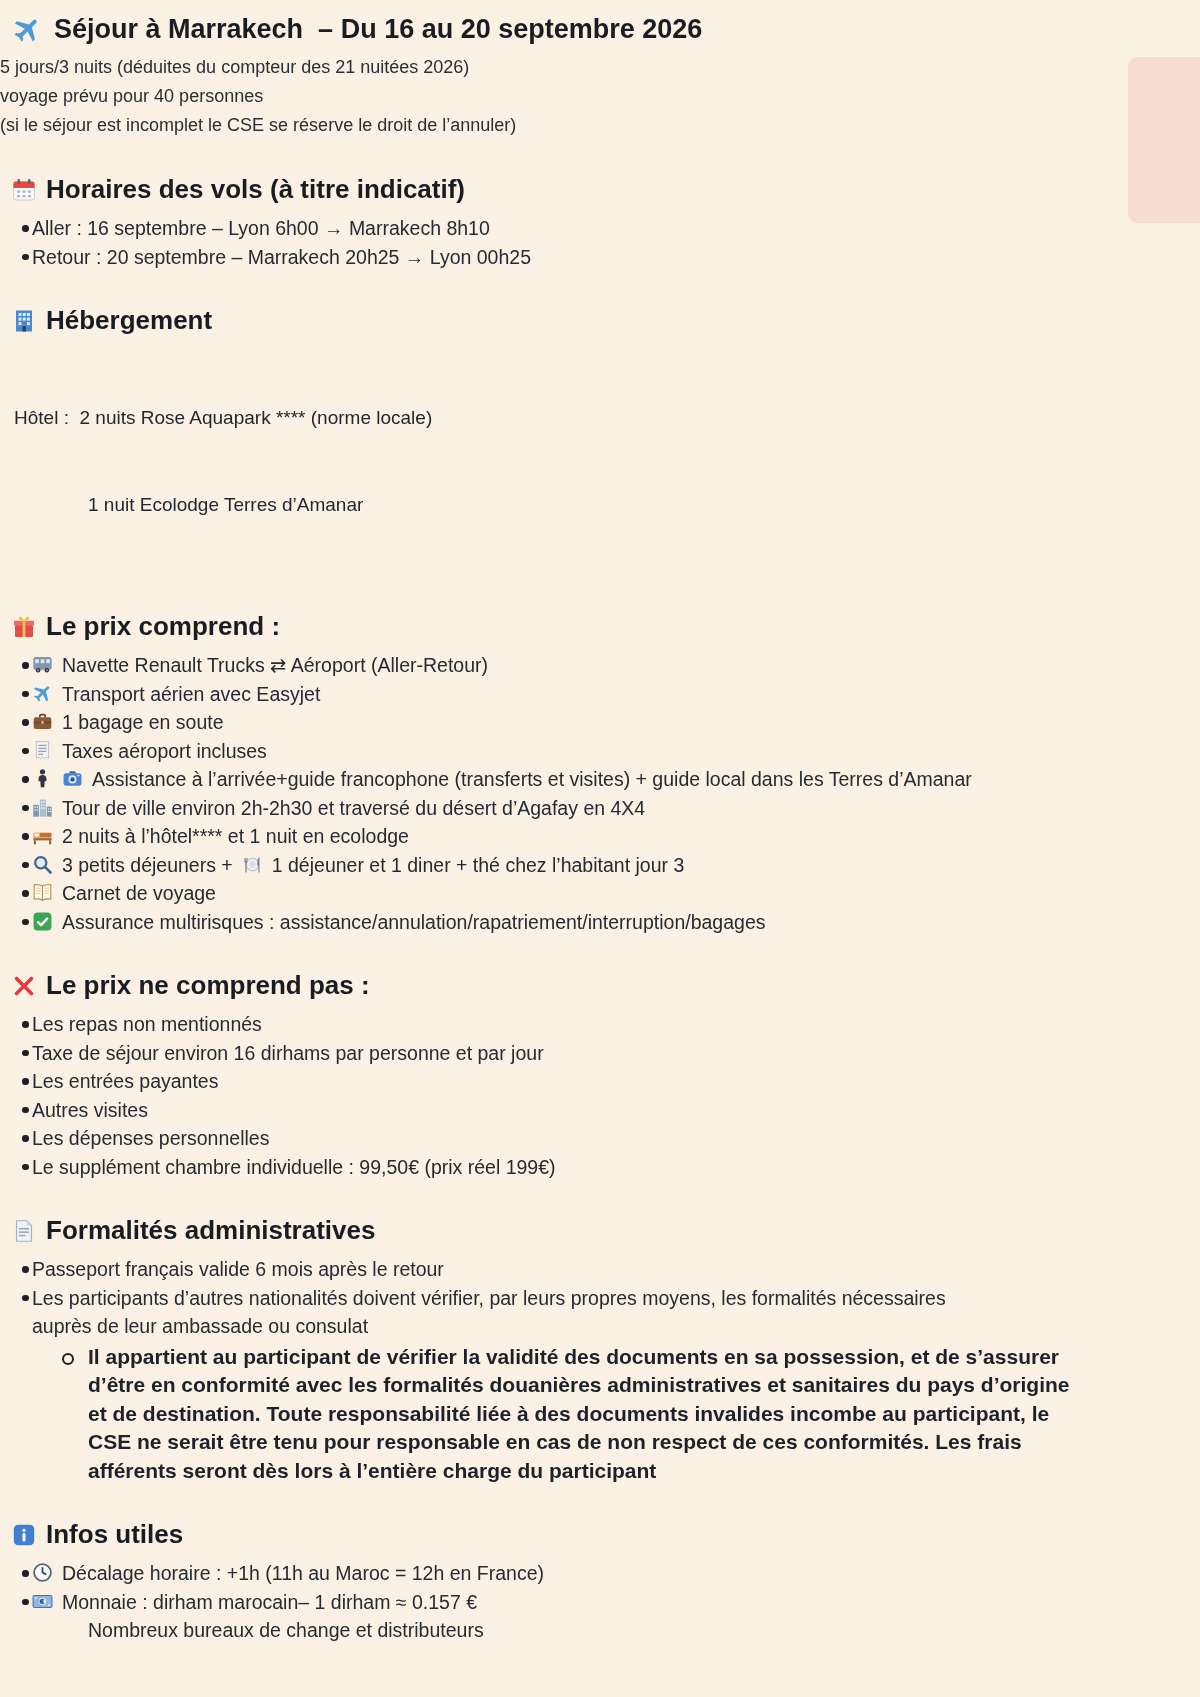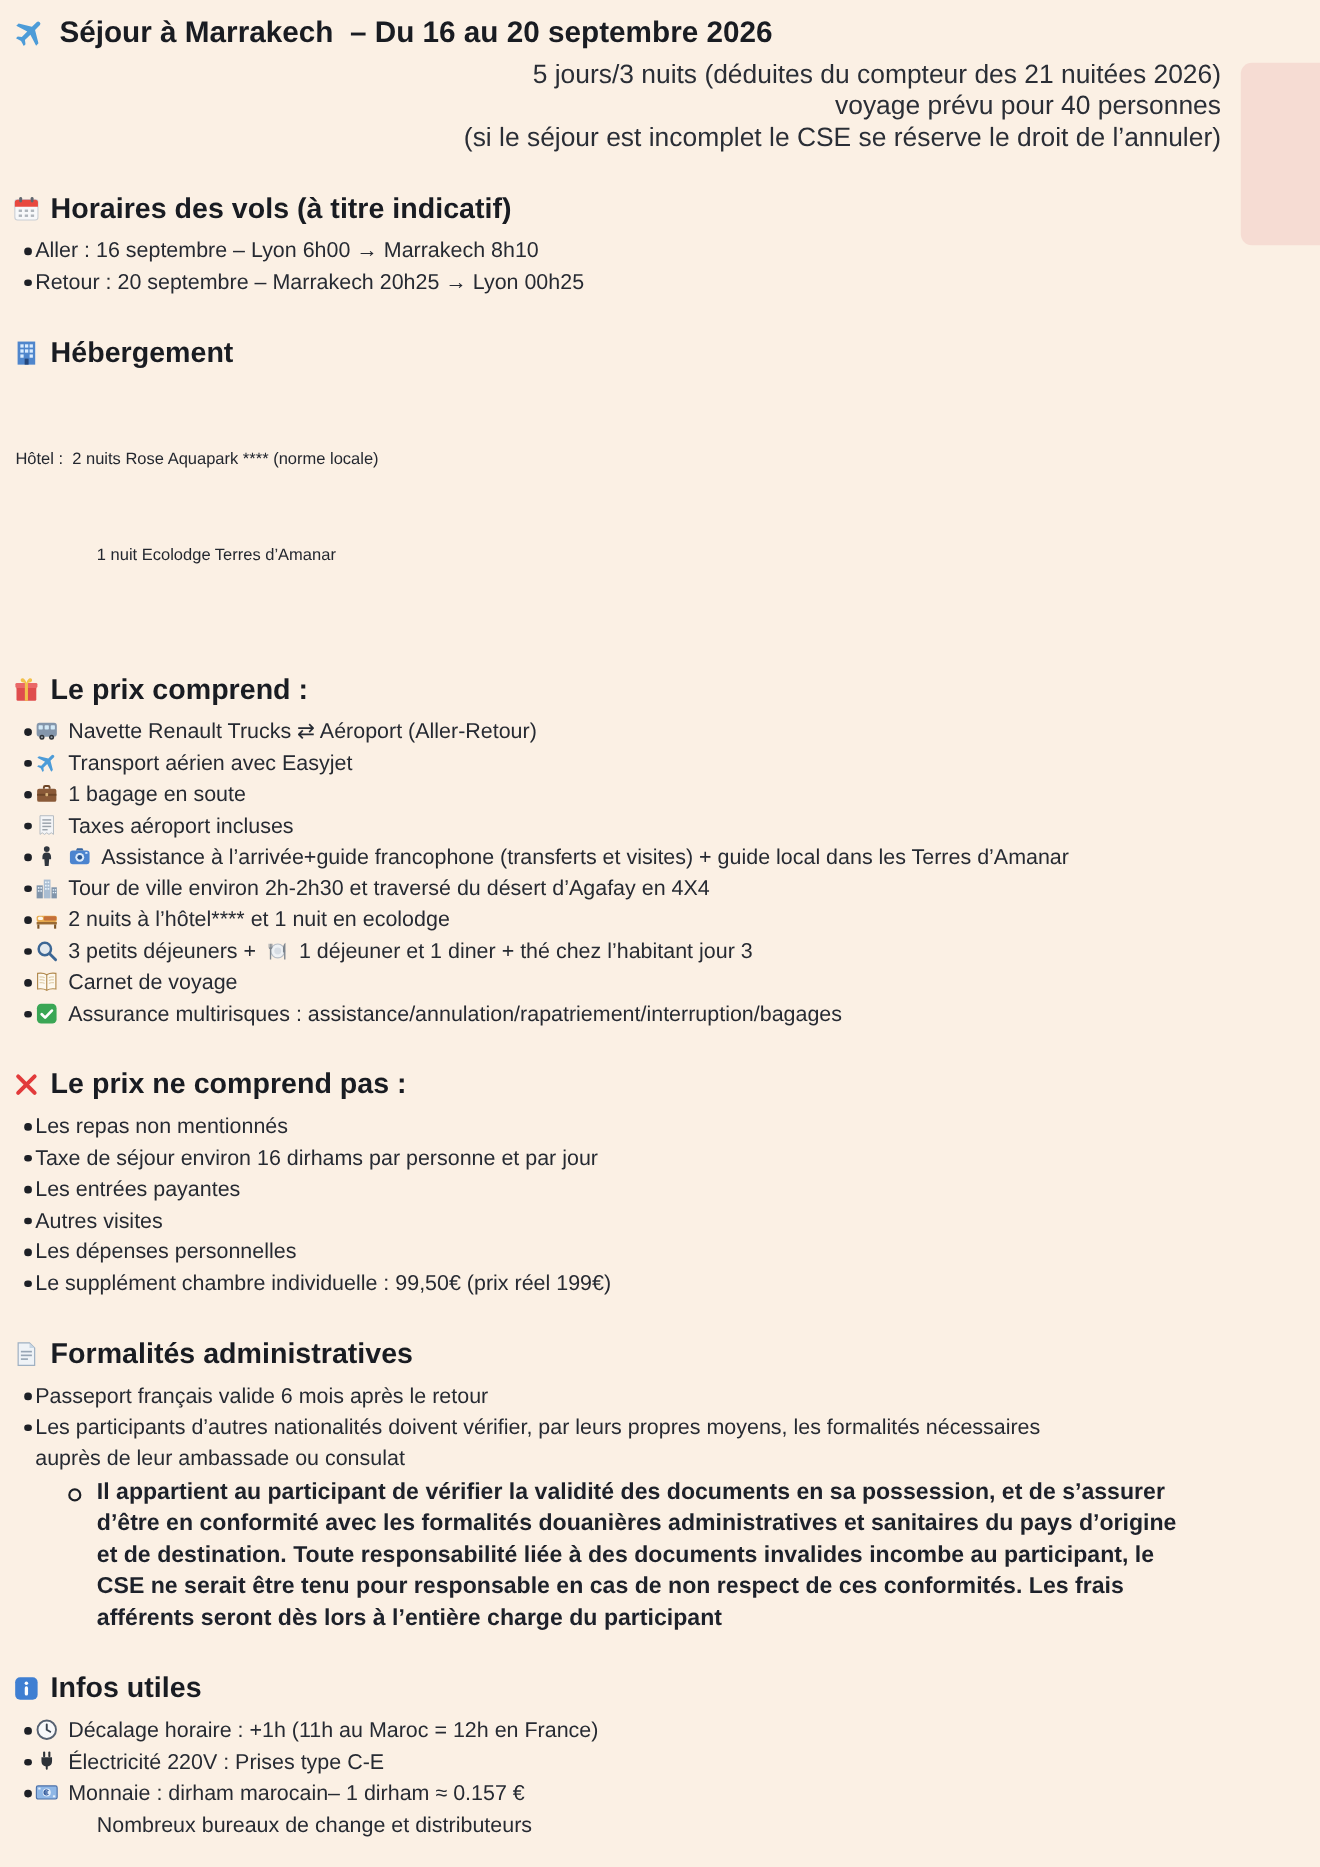--- a/index.html
+++ b/index.html
@@ -10,30 +10,30 @@
   }
   .decor{position:absolute;top:57px;right:0;width:72px;height:166px;background:#f6dcd3;border-radius:10px 0 0 10px}
   .page{position:relative;padding-top:14px}
   .title{font-size:36px;font-weight:700;line-height:1.15;margin:6px 0 22px 44px;letter-spacing:.3px;color:#191c22}
   .trip-heading{display:flex;align-items:center;gap:12px;margin:0 0 8px 12px;font-size:27px;font-weight:700;color:#191c22}
   .trip-heading .tt{white-space:pre-wrap}
   .h-icon{display:inline-flex;align-items:center;justify-content:center;flex:0 0 auto}
   .h-icon svg{width:24px;height:24px}
   .trip-heading .h-icon svg{width:30px;height:30px}
   .rot45{transform:rotate(45deg)}
-  .sublines{width:1110px;text-align:right;font-size:24px;line-height:29px;color:#2a2e36}
+  .sublines{width:1110px;text-align:left;font-size:18px;line-height:29px;color:#2a2e36}
   .section{margin-top:34px}
   .section-heading{display:flex;align-items:center;gap:10px;margin-left:12px;font-size:26px;font-weight:700;color:#191c22}
   .items{list-style:none;margin:9px 0 0 0;padding:0}
   .item{display:flex;align-items:flex-start;gap:9px;position:relative;padding-left:32px;font-size:19.5px;line-height:28.5px;color:#262a32}
   .dot{position:absolute;left:22px;top:11px;width:6.5px;height:6.5px;border-radius:50%;background:#1d2026}
   .li-icon{display:inline-flex;flex:0 0 auto;margin-top:3px}
   .li-icon svg{width:21px;height:21px}
   .li-text{white-space:pre-wrap}
-  .hotel-lines{margin:9px 0 0 14px;font-size:15px;line-height:29px;white-space:pre-wrap}
+  .hotel-lines{margin:9px 0 0 14px;font-size:19px;line-height:29px;white-space:pre-wrap}
   .hotel-lines .indent{margin-left:74px}
   .sec-formalities .items{max-width:1010px}
   .subnote{position:relative;margin:2px 0 0 88px;max-width:985px}
   .circle-bullet{position:absolute;left:-26px;top:10px;width:8px;height:8px;border:2px solid #1d2026;border-radius:50%;background:transparent}
   .note-text{font-weight:700;font-size:21px;line-height:28.5px;margin:0;color:#1d212a}
   .continuation{margin:0 0 0 88px;font-size:19.5px;line-height:28.5px;color:#262a32}
 </style>
 </head>
 <body>
 
@@ -387,31 +387,20 @@
         <span class="dot"></span>
         <span class="li-icon">
           <svg viewBox="0 0 24 24">
               <circle cx="12" cy="12" r="9.6" fill="#f7f8fa" stroke="#566171" stroke-width="2"></circle>
               <path d="M12 6.6V12l3.6 2.1" fill="none" stroke="#39434f" stroke-width="2" stroke-linecap="round"></path>
             </svg>
         </span>
         <span class="li-text">Décalage horaire : +1h (11h au Maroc = 12h en France)</span>
       </li>
 
-      <li class="item">
-        <span class="dot"></span>
-        <span class="li-icon">
-          <svg viewBox="0 0 24 24" fill="#2d3238">
-              <rect x="8.2" y="1.5" width="2.2" height="6" rx="1.1"></rect>
-              <rect x="13.6" y="1.5" width="2.2" height="6" rx="1.1"></rect>
-              <path d="M6.5 7.5h11v4.2a5.5 5.5 0 0 1-4.5 5.4v2.4a1 1 0 0 1-2 0v-2.4a5.5 5.5 0 0 1-4.5-5.4z"></path>
-            </svg>
-        </span>
-        <span class="li-text">Électricité 220V : Prises type C-E</span>
-      </li>
 
       <li class="item">
         <span class="dot"></span>
         <span class="li-icon">
           <svg viewBox="0 0 24 24">
               <rect x="1.2" y="5.2" width="21.6" height="13.6" rx="1.8" fill="#8fb7e6" stroke="#4a6fa8" stroke-width="1.2"></rect>
               <circle cx="12" cy="12" r="4.2" fill="#e3eefb"></circle>
               <path d="M13.8 10.4a2.6 2.6 0 1 0 0 3.2M9.6 11.3h3.4M9.6 12.7h3.4" fill="none" stroke="#31589b" stroke-width="1.2"></path>
               <rect x="3.2" y="7" width="2.4" height="2" fill="#e3eefb"></rect>
               <rect x="18.4" y="15" width="2.4" height="2" fill="#e3eefb"></rect>

